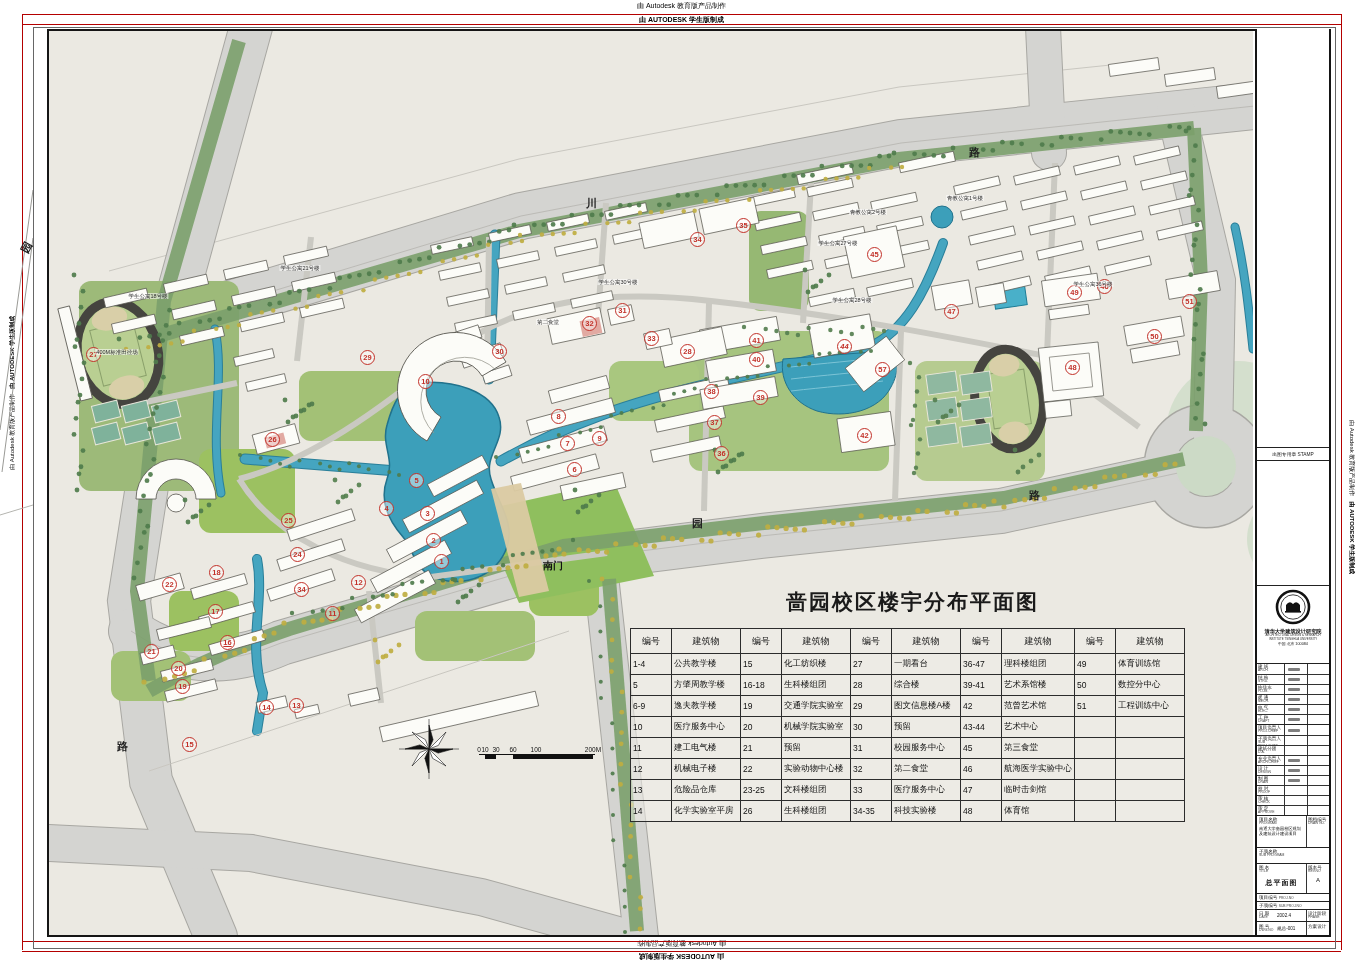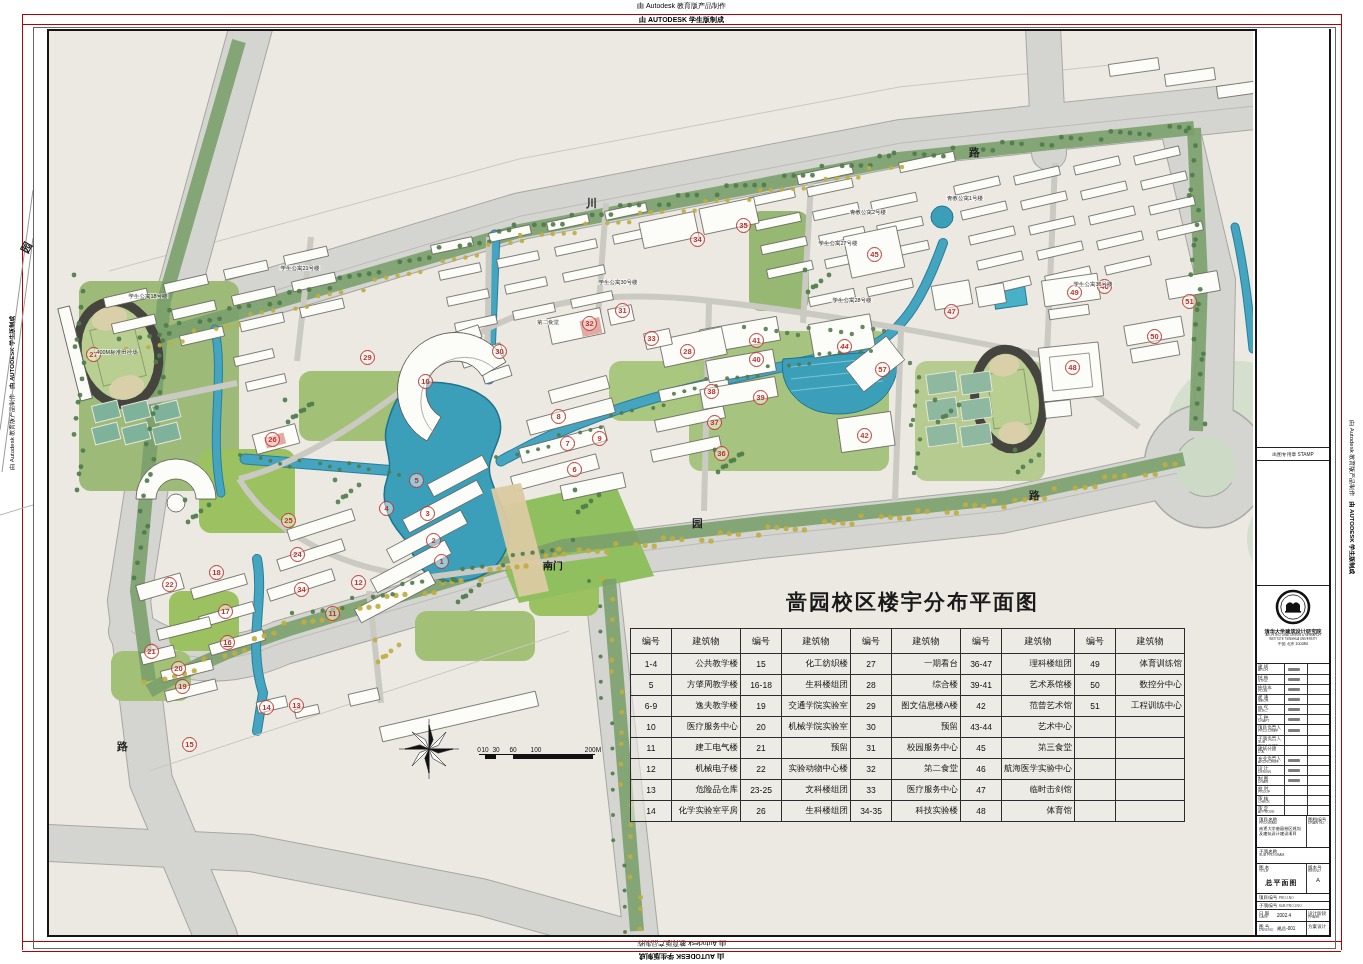--- a/index.html
+++ b/index.html
@@ -25,22 +25,22 @@
              white-space:nowrap;font-weight:bold;letter-spacing:1px;}
   .gatelabel{position:absolute;transform:translate(-50%,-50%);font-size:10px;color:#111;font-weight:bold;}
   
   #plan-title{position:absolute;left:786px;top:588px;font-size:21px;font-weight:bold;
               letter-spacing:2px;color:#1a1a1a;}
   
   #legend{position:absolute;left:630px;top:628px;border-collapse:collapse;table-layout:fixed;}
   #legend td,#legend th{border:1px solid #2c2c2c;font-size:8.5px;font-weight:normal;
        padding:0 2px;height:20px;overflow:hidden;white-space:nowrap;color:#111;background:rgba(238,237,231,.55);}
   #legend th{height:24px;text-align:center;font-size:9px;}
-  td.idc{width:36px;text-align:center;}
-  td.nmc{width:64px;text-align:right;padding-left:4px;}
+  td.idc{width:36px;}
+  td.nmc{width:64px;text-align:left;padding-left:4px;}
   
   #scalebar{position:absolute;left:479px;top:746px;width:116px;font-size:6.5px;color:#111;}
   #scalebar .ticks{position:relative;height:8px;}
   #scalebar .ticks span{position:absolute;transform:translateX(-50%);}
   #scalebar .bar{position:relative;height:5px;border-top:1.5px solid #111;}
   #scalebar .seg{position:absolute;top:0;height:4px;background:#111;}
   
   #tblock{position:absolute;left:1255px;top:29px;width:74px;height:906px;background:#fff;
           border-left:2px solid #151515;box-sizing:border-box;display:flex;flex-direction:column;font-size:5px;}
   .tb-sec{border-top:1px solid #222;box-sizing:border-box;flex-shrink:0;}
@@ -874,21 +874,21 @@
       <div class="marker" style="left: 568px; top: 444px;">7</div>
       <div class="marker" style="left: 559px; top: 417px;">8</div>
       <div class="marker" style="left: 600px; top: 439px;">9</div>
       <div class="marker" style="left: 426px; top: 382px;">10</div>
       <div class="marker" style="left: 333px; top: 614px;">11</div>
       <div class="marker" style="left: 359px; top: 583px;">12</div>
       <div class="marker" style="left: 297px; top: 706px;">13</div>
       <div class="marker" style="left: 267px; top: 708px;">14</div>
       <div class="marker" style="left: 190px; top: 745px;">15</div>
       <div class="marker" style="left: 228px; top: 643px; text-decoration: underline;">16</div>
-      <div class="marker" style="left: 226px; top: 612px;">17</div>
+      <div class="marker" style="left: 216px; top: 612px;">17</div>
       <div class="marker" style="left: 217px; top: 573px;">18</div>
       <div class="marker" style="left: 183px; top: 687px;">19</div>
       <div class="marker" style="left: 179px; top: 669px;">20</div>
       <div class="marker" style="left: 152px; top: 652px;">21</div>
       <div class="marker" style="left: 170px; top: 585px;">22</div>
       <div class="marker" style="left: 302px; top: 590px;">34</div>
       <div class="marker" style="left: 298px; top: 555px;">24</div>
       <div class="marker" style="left: 289px; top: 521px;">25</div>
       <div class="marker" style="left: 273px; top: 440px;">26</div>
       <div class="marker" style="left: 94px; top: 355px;">27</div>

